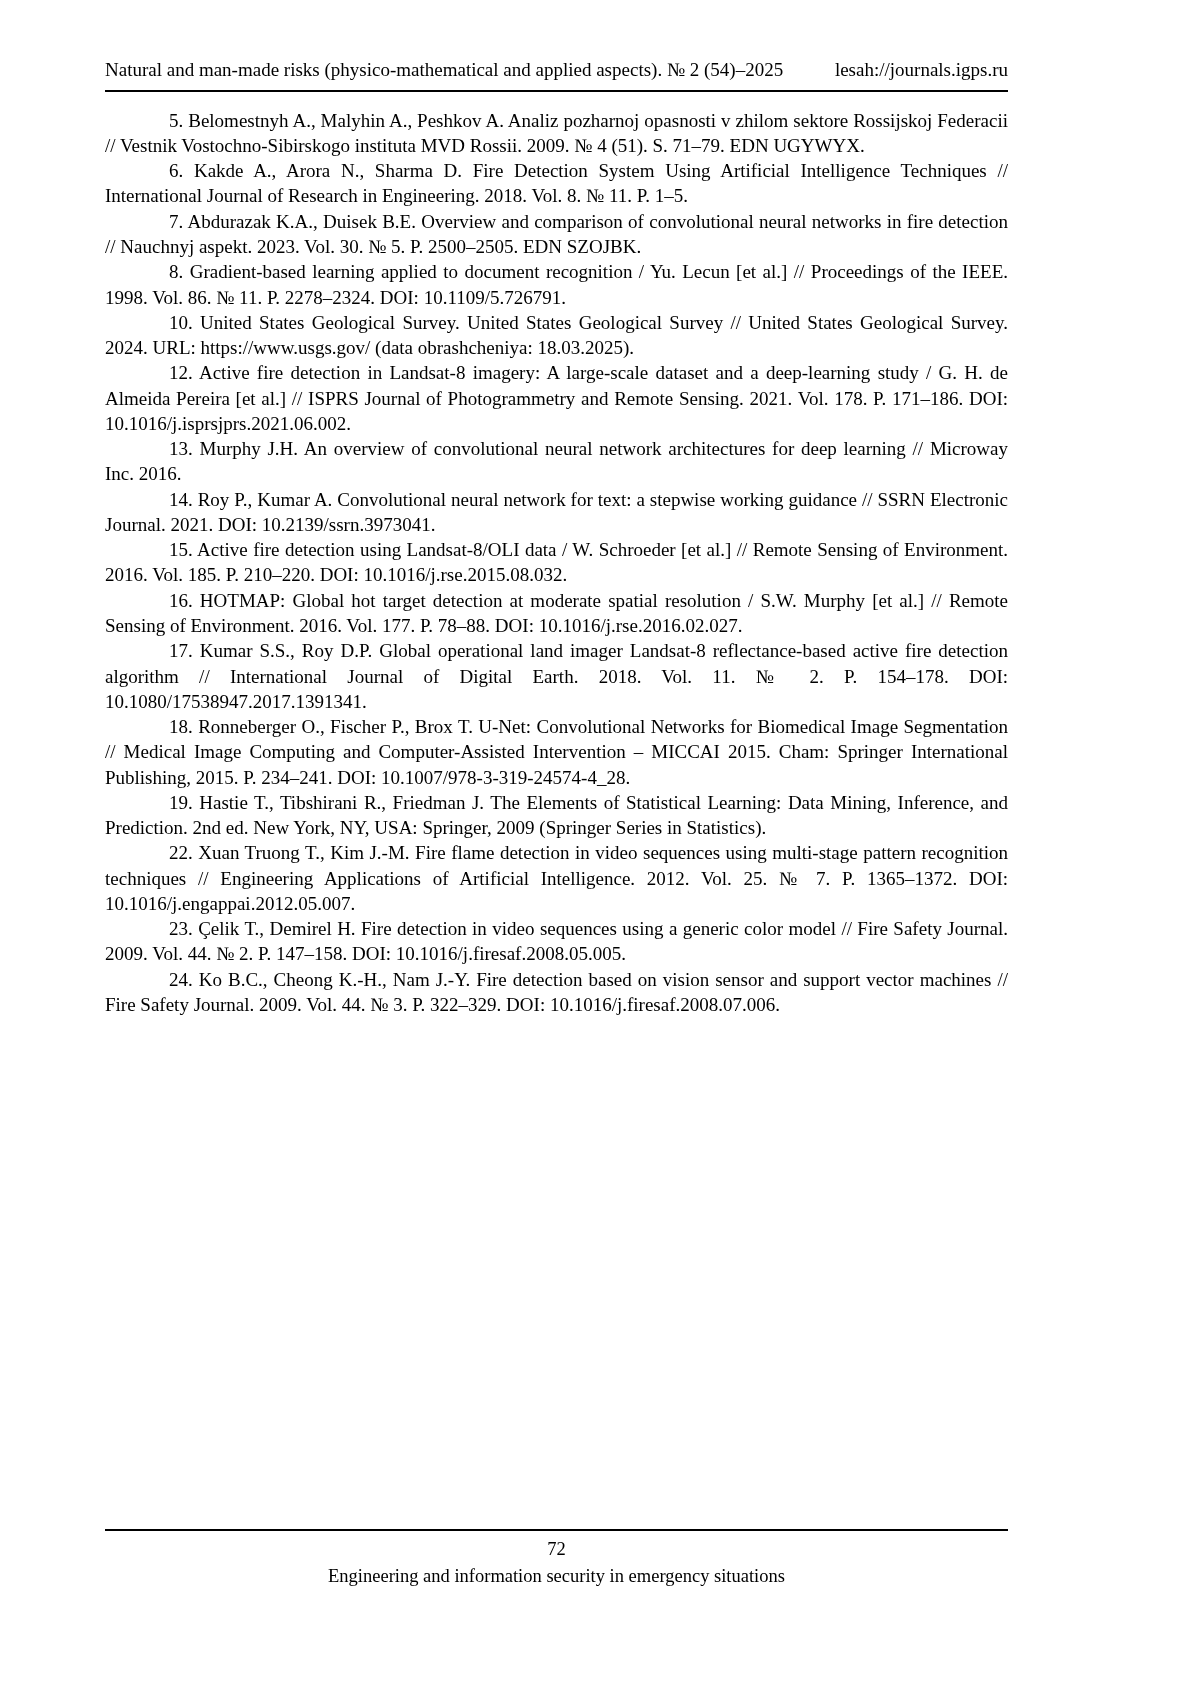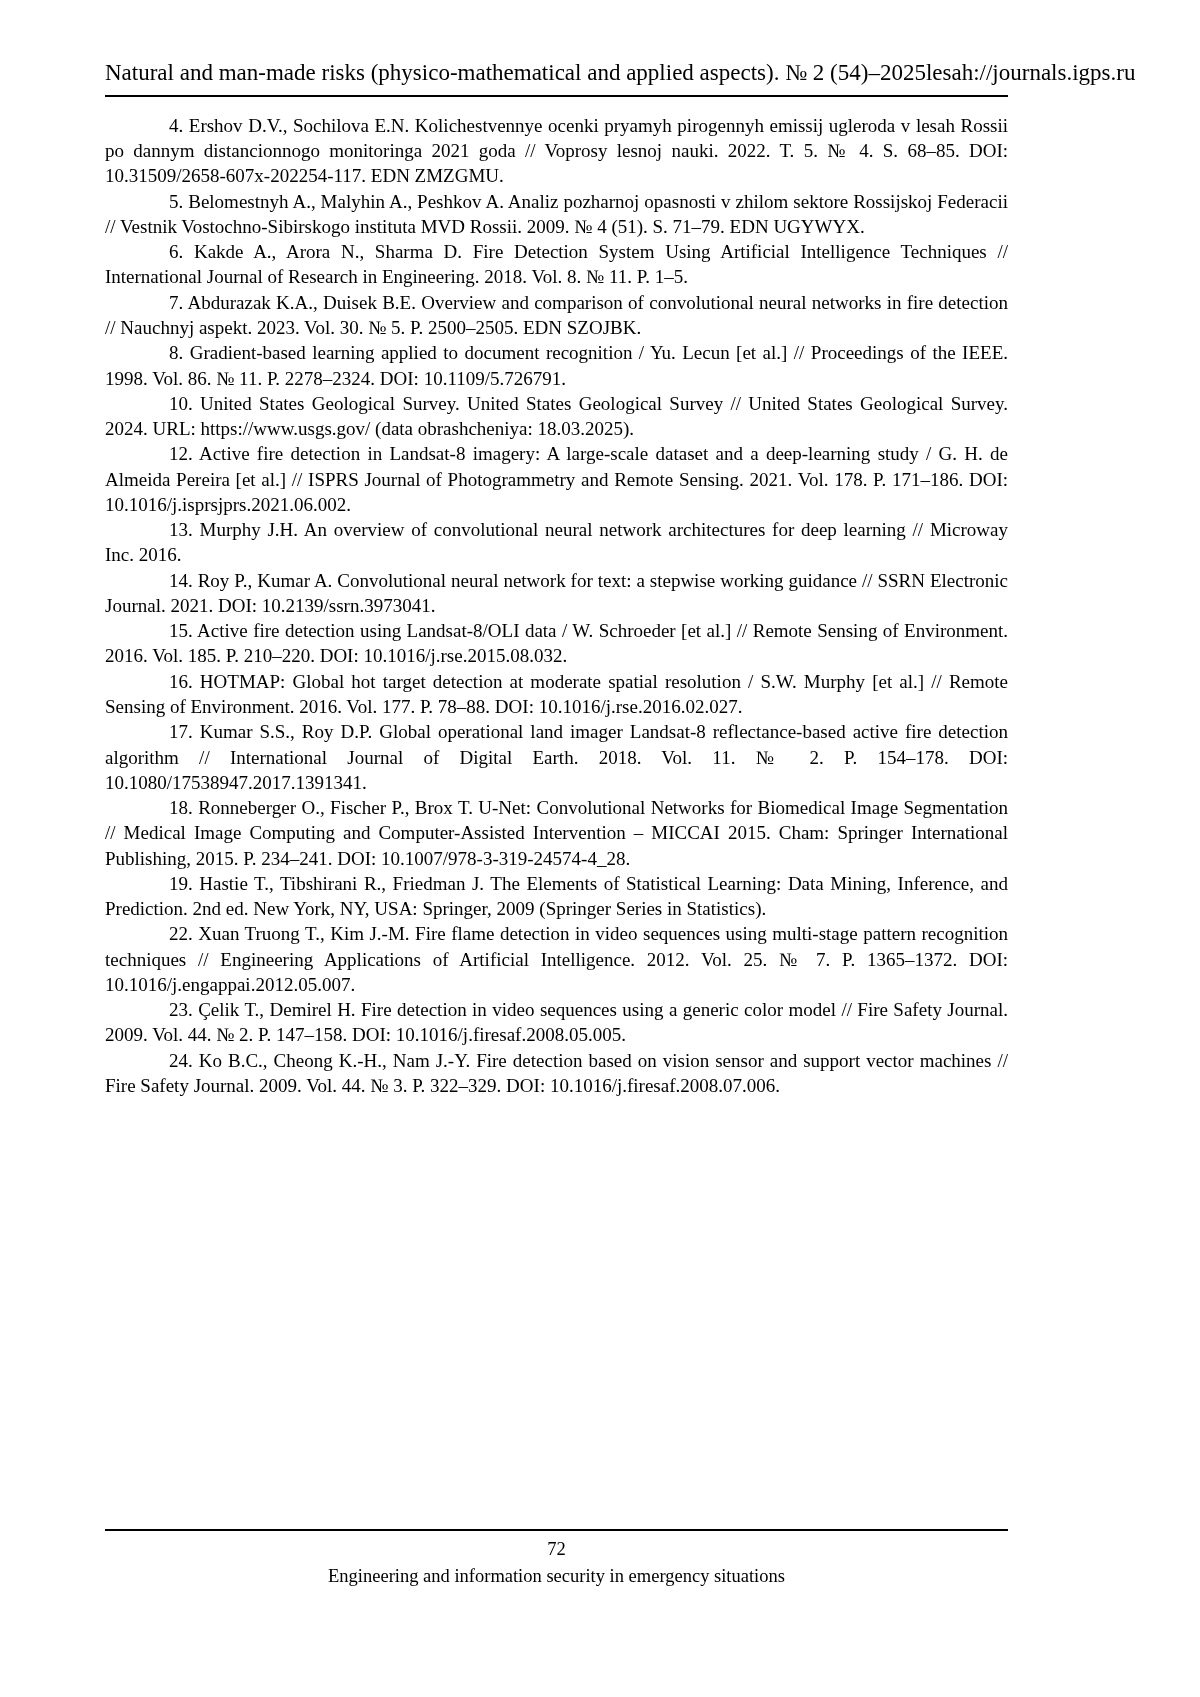--- a/index.html
+++ b/index.html
@@ -14,21 +14,21 @@
     box-sizing: border-box;
     background: #ffffff;
     font-family: "Liberation Serif", serif;
     color: #000000;
     padding: 58px 192px 0 105px;
   }
   .page-header {
     display: flex;
     justify-content: space-between;
     align-items: flex-end;
-    font-size: 23px;
+    font-size: 19px;
     line-height: 1.3;
     padding-bottom: 7px;
     border-bottom: 2px solid #000000;
   }
   .page-header .journal-title {
     white-space: nowrap;
   }
   .page-header .journal-url {
     white-space: nowrap;
   }
@@ -66,21 +66,20 @@
 <body>
 
 <div class="page">
 
   <header class="page-header">
     <span class="journal-title">Natural and man-made risks (physico-mathematical and applied aspects). № 2 (54)–2025</span>
     <span class="journal-url">lesah://journals.igps.ru</span>
   </header>
 
   <main class="references">
-    <p class="ref">4. Ershov D.V., Sochilova E.N. Kolichestvennye ocenki pryamyh pirogennyh emissij ugleroda v lesah Rossii po dannym distancionnogo monitoringa 2021 goda // Voprosy lesnoj nauki. 2022. T. 5. № 4. S. 68–85. DOI: 10.31509/2658-607x-202254-117. EDN ZMZGMU.</p>
     <p class="ref">5. Belomestnyh A., Malyhin A., Peshkov A. Analiz pozharnoj opasnosti v zhilom sektore Rossijskoj Federacii // Vestnik Vostochno-Sibirskogo instituta MVD Rossii. 2009. № 4 (51). S. 71–79. EDN UGYWYX.</p>
     <p class="ref">6. Kakde A., Arora N., Sharma D. Fire Detection System Using Artificial Intelligence Techniques // International Journal of Research in Engineering. 2018. Vol. 8. № 11. P. 1–5.</p>
     <p class="ref">7. Abdurazak K.A., Duisek B.E. Overview and comparison of convolutional neural networks in fire detection // Nauchnyj aspekt. 2023. Vol. 30. № 5. P. 2500–2505. EDN SZOJBK.</p>
     <p class="ref">8. Gradient-based learning applied to document recognition / Yu. Lecun [et al.] // Proceedings of the IEEE. 1998. Vol. 86. № 11. P. 2278–2324. DOI: 10.1109/5.726791.</p>
     <p class="ref">10. United States Geological Survey. United States Geological Survey // United States Geological Survey. 2024. URL: https://www.usgs.gov/ (data obrashcheniya: 18.03.2025).</p>
     <p class="ref">12. Active fire detection in Landsat-8 imagery: A large-scale dataset and a deep-learning study / G. H. de Almeida Pereira [et al.] // ISPRS Journal of Photogrammetry and Remote Sensing. 2021. Vol. 178. P. 171–186. DOI: 10.1016/j.isprsjprs.2021.06.002.</p>
     <p class="ref">13. Murphy J.H. An overview of convolutional neural network architectures for deep learning // Microway Inc. 2016.</p>
     <p class="ref">14. Roy P., Kumar A. Convolutional neural network for text: a stepwise working guidance // SSRN Electronic Journal. 2021. DOI: 10.2139/ssrn.3973041.</p>
     <p class="ref">15. Active fire detection using Landsat-8/OLI data / W. Schroeder [et al.] // Remote Sensing of Environment. 2016. Vol. 185. P. 210–220. DOI: 10.1016/j.rse.2015.08.032.</p>
     <p class="ref">16. HOTMAP: Global hot target detection at moderate spatial resolution / S.W. Murphy [et al.] // Remote Sensing of Environment. 2016. Vol. 177. P. 78–88. DOI: 10.1016/j.rse.2016.02.027.</p>

